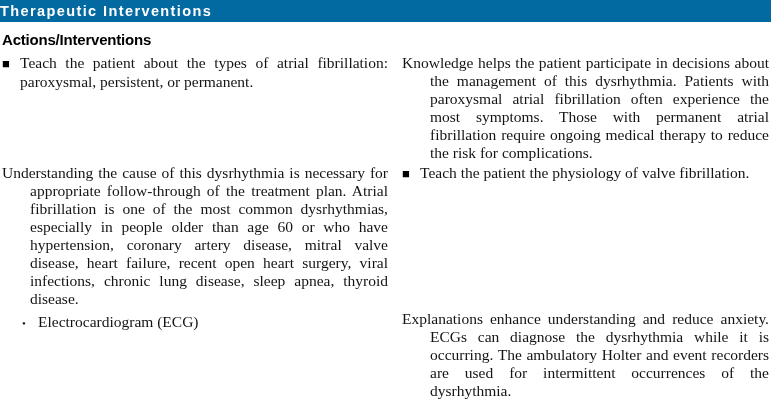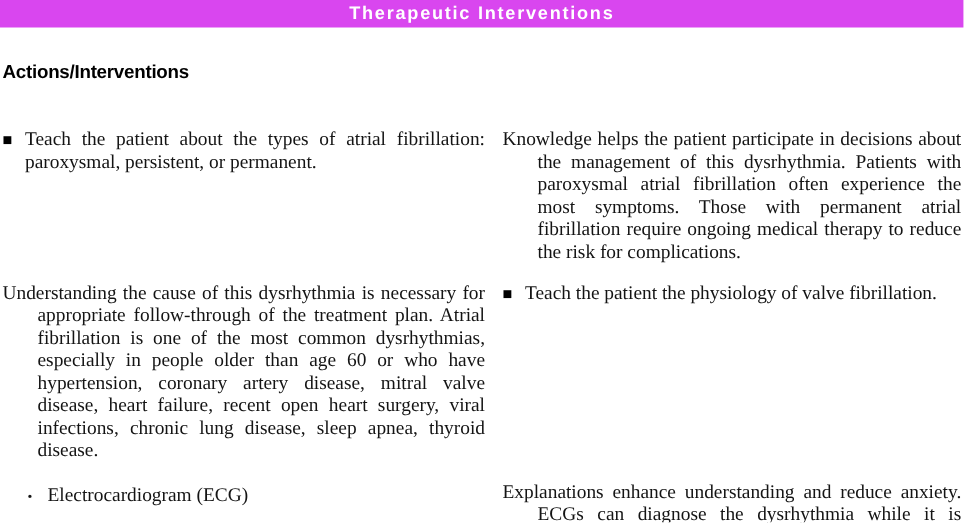--- a/index.html
+++ b/index.html
@@ -11,34 +11,33 @@
     position: relative;
     width: 771px;
     height: 418px;
     background: #ffffff;
     overflow: hidden;
     font-family: "Liberation Serif", serif;
     color: #141414;
   }
   .title-bar {
     height: 22px;
-    background: #d946ef;
+    background: #0369a1;
     color: #ffffff;
     font-family: "Liberation Sans", sans-serif;
     font-weight: bold;
     font-size: 14.5px;
     letter-spacing: 1.4px;
-    text-align: center;
     line-height: 22px;
   }
   .grid {
     display: grid;
     grid-template-columns: 386px 367px;
     column-gap: 27px;
-    padding: 18px 2px;
+    padding: 0 2px;
   }
   .col-head {
     font-family: "Liberation Sans", sans-serif;
     font-weight: bold;
     font-size: 15px;
     color: #000000;
     margin-top: 9px;
     margin-bottom: 6px;
     letter-spacing: -0.2px;
   }
@@ -46,21 +45,20 @@
     display: grid;
     grid-template-columns: 386px 367px;
     column-gap: 14px;
     row-gap: 2px;
     padding: 0 2px;
   }
   .cell {
     font-size: 15.5px;
     line-height: 18px;
     text-align: justify;
-    margin-top: 13px;
   }
   .action-item {
     padding-left: 18px;
     text-indent: -18px;
   }
   .sq {
     display: inline-block;
     width: 18px;
     text-indent: 0;
     font-size: 13px;

